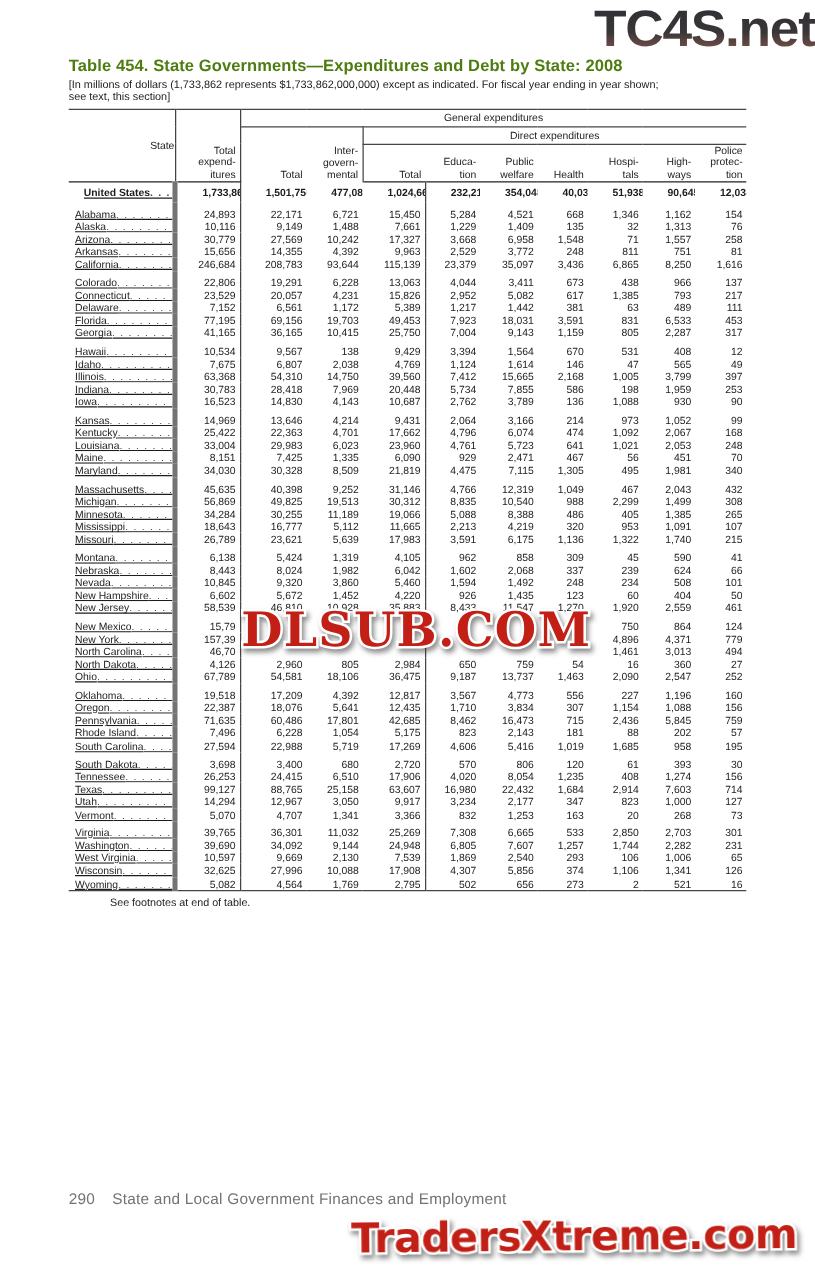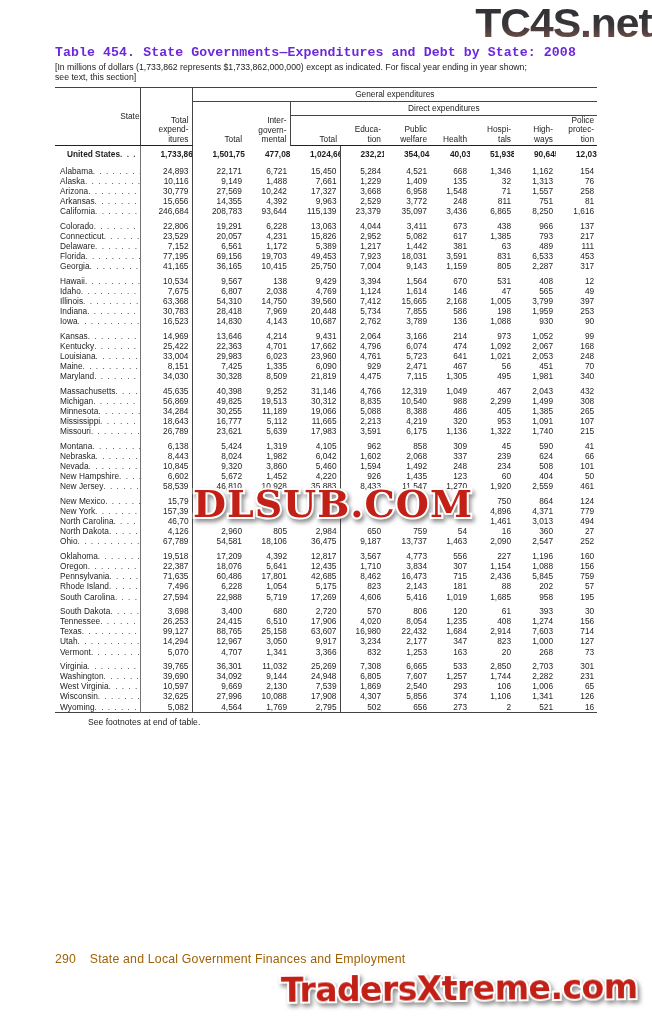--- a/index.html
+++ b/index.html
@@ -1,21 +1,21 @@
 <!DOCTYPE html>
 <html><head>
 <meta charset="utf-8">
 <style>
   html,body{margin:0;padding:0;background:#e8e8e8;}
   .page{position:relative;width:652px;height:1024px;background:#ffffff;overflow:hidden;
         font-family:"Liberation Sans",sans-serif;color:#1d1d1d;}
   .content{position:absolute;left:55px;top:0;width:542px;}
 
-  .title{margin-top:45px;font-family:Liberation Mono, monospace;font-weight:bold;
-         font-size:13.2px;line-height:15px;letter-spacing:.1px;color:#6d28d9;}
+  .title{margin-top:45px;font-family:Liberation Sans, sans-serif;font-weight:bold;
+         font-size:13.2px;line-height:15px;letter-spacing:.1px;color:#4d7c0f;}
   .note{margin-top:3px;font-size:8.7px;line-height:9.8px;color:#222;white-space:pre-line;}
 
   table.stats{margin-top:4px;width:542px;border-collapse:collapse;table-layout:fixed;
               font-size:8.3px;color:#1d1d1d;border-top:1px solid #444;border-bottom:1px solid #444;}
   col.c-state{width:85px;} col.c1{width:52px;} col.c2{width:53px;} col.c3{width:45px;}
   col.c4{width:50px;} col.c5{width:44px;} col.c6{width:46px;} col.c7{width:40px;}
   col.c8{width:44px;} col.c9{width:42px;} col.c10{width:41px;}
 
   thead th{font-weight:normal;padding:0;vertical-align:bottom;}
   th.h-state{vertical-align:middle;text-align:right;border-right:1px solid #444;}
@@ -25,30 +25,30 @@
   th.h-dir{border-bottom:1px solid #444;text-align:center;height:13px;vertical-align:middle;margin-top:48px;}
   th.h-num{text-align:right;padding-right:3px;}
   th .ml{white-space:pre-line;display:inline-block;text-align:right;line-height:9.6px;padding-bottom:1px;}
   tr.hrow3 th{border-bottom:1.4px solid #222;}
   th.h-state,th.h-texp{border-bottom:1.4px solid #222;}
 
   tbody td{padding:0 3px 0 0;text-align:right;line-height:10.2px;white-space:nowrap;overflow:hidden;}
   tbody td.name{text-align:left;padding:0 0 0 5px;}
   tbody td.name .cellflex{display:flex;align-items:baseline;overflow:hidden;}
   tbody td.name .ld{flex:1;overflow:hidden;white-space:nowrap;color:#444;letter-spacing:1px;}
-  tbody td:nth-child(1){border-right:1px solid #737373;}
+  tbody td:nth-child(1){border-right:4px solid #737373;text-decoration:underline;}
   tbody td:nth-child(2){border-right:1px solid #444;}
   tbody td:nth-child(5){border-right:1px solid #444;}
   tr.us td{font-weight:bold;padding-top:3px;padding-bottom:2px;padding-left:20px;}
   tr.us td.name{padding-left:12px;}
   tr.gstart td{padding-top:4px;}
 
   .footnote{margin-top:4px;margin-left:33px;font-size:8.6px;color:#222;}
 
-  .footer-line{position:absolute;left:55px;top:952px;font-size:12.3px;color:#a16207;
+  .footer-line{position:absolute;left:55px;top:952px;font-size:12.3px;color:#737373;
                letter-spacing:.2px;white-space:nowrap;}
   .footer-line .pgnum{margin-right:10px;}
   .source-line{position:absolute;right:8px;top:971px;font-size:9px;color:#333;white-space:nowrap;}
 
   .wm{position:absolute;white-space:nowrap;pointer-events:none;}
   .wm-top{top:0px;right:0px;font-family:"Liberation Sans",sans-serif;font-weight:bold;
           font-size:41px;letter-spacing:-1px;transform:scale(1.04,1.0);transform-origin:right top;
           background:linear-gradient(180deg,#323135 20%,#3a3638 55%,#8a5a4e 95%);
           -webkit-background-clip:text;background-clip:text;color:transparent;
           filter:blur(.2px);}

